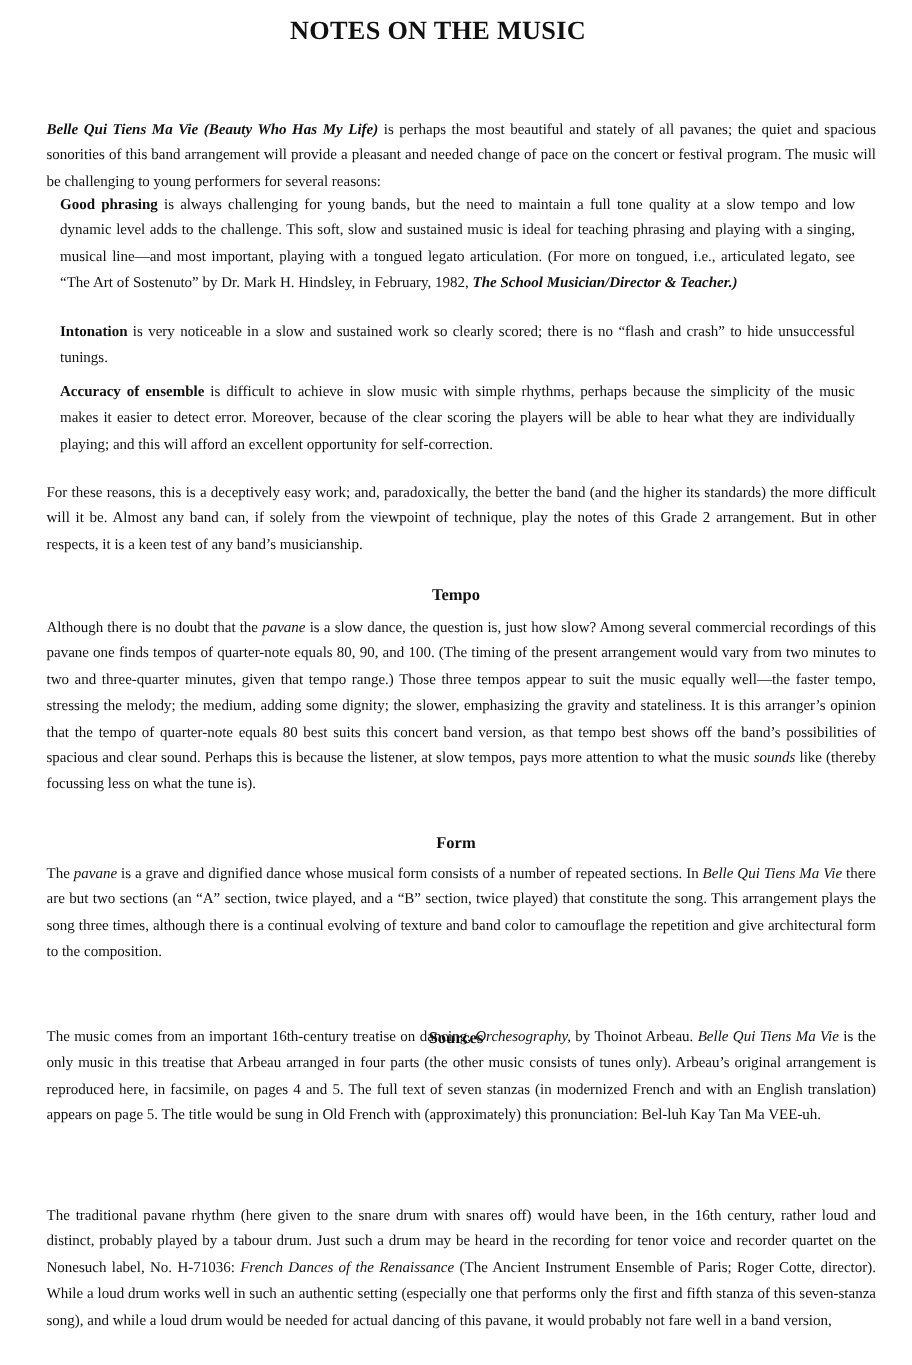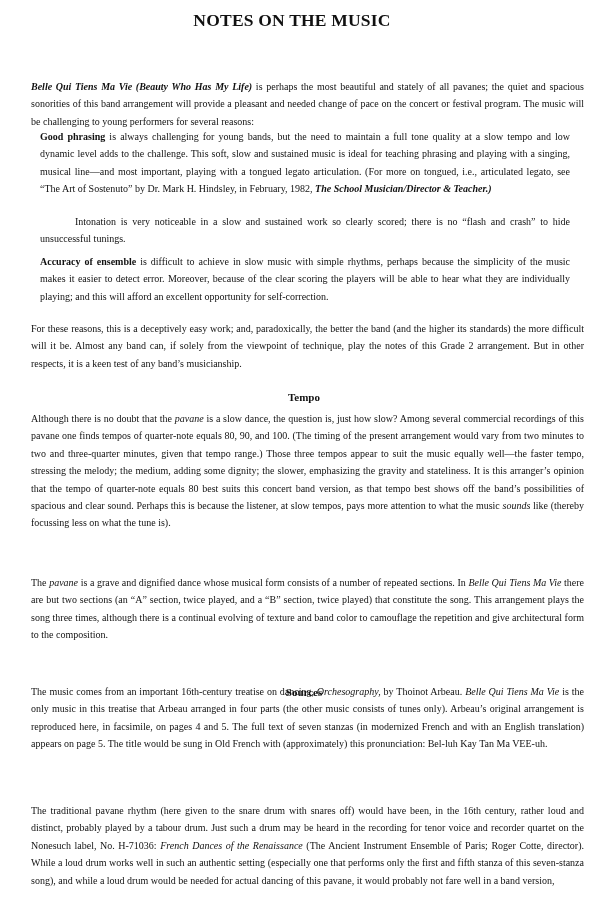--- a/index.html
+++ b/index.html
@@ -27,27 +27,28 @@
 </style>
 </head>
 <body>
 
 <div class="page">
   <div class="title">NOTES ON THE MUSIC</div>
 
   <div class="p full" style="top:78px"><span style="font-weight: bold; font-style: italic;">Belle Qui Tiens Ma Vie (Beauty Who Has My Life)</span><span> is perhaps the most beautiful and stately of all pavanes; the quiet and spacious sonorities of this band arrangement will provide a pleasant and needed change of pace on the concert or festival program. The music will be challenging to young performers for several reasons:</span></div>
 
   <div class="p ind" style="top:128px"><span class="b-run" style="font-weight: bold; font-style: normal;">Good phrasing</span><span> is always challenging for young bands, but the need to maintain a full tone quality at a slow tempo and low dynamic level adds to the challenge. This soft, slow and sustained music is ideal for teaching phrasing and playing with a singing, musical line—and most important, playing with a tongued legato articulation. (For more on tongued, i.e., articulated legato, see “The Art of Sostenuto” by Dr. Mark H. Hindsley, in February, 1982, </span><span style="font-weight: bold; font-style: italic;">The School Musician/Director &amp; Teacher.)</span></div>
-  <div class="p ind" style="top:213px"><span class="b-run" style="font-weight: normal; font-style: normal; margin-left: 35px;">Intonation</span><span> is very noticeable in a slow and sustained work so clearly scored; there is no “flash and crash” to hide unsuccessful tunings.</span></div>
+  <div class="p ind" style="top:213px"><span class="b-run" style="font-weight: bold; font-style: normal;">Intonation</span><span> is very noticeable in a slow and sustained work so clearly scored; there is no “flash and crash” to hide unsuccessful tunings.</span></div>
   <div class="p ind" style="top:253px"><span class="b-run" style="font-weight: bold; font-style: normal;">Accuracy of ensemble</span><span> is difficult to achieve in slow music with simple rhythms, perhaps because the simplicity of the music makes it easier to detect error. Moreover, because of the clear scoring the players will be able to hear what they are individually playing; and this will afford an excellent opportunity for self-correction.</span></div>
 
   <div class="p full" style="top:320px"><span>For these reasons, this is a deceptively easy work; and, paradoxically, the better the band (and the higher its standards) the more difficult will it be. Almost any band can, if solely from the viewpoint of technique, play the notes of this Grade 2 arrangement. But in other respects, it is a keen test of any band’s musicianship.</span></div>
 
   <div class="h" style="top:391px">Tempo</div>
   <div class="p full" style="top:410px"><span>Although there is no doubt that the </span><span style="font-weight: normal; font-style: italic;">pavane</span><span> is a slow dance, the question is, just how slow? Among several commercial recordings of this pavane one finds tempos of quarter-note equals 80, 90, and 100. (The timing of the present arrangement would vary from two minutes to two and three-quarter minutes, given that tempo range.) Those three tempos appear to suit the music equally well—the faster tempo, stressing the melody; the medium, adding some dignity; the slower, emphasizing the gravity and stateliness. It is this arranger’s opinion that the tempo of quarter-note equals 80 best suits this concert band version, as that tempo best shows off the band’s possibilities of spacious and clear sound. Perhaps this is because the listener, at slow tempos, pays more attention to what the music </span><span style="font-weight: normal; font-style: italic;">sounds</span><span> like (thereby focussing less on what the tune is).</span></div>
 
+  <div class="h" style="top:556px">Form</div>
   <div class="p full" style="top:574px"><span>The </span><span style="font-weight: normal; font-style: italic;">pavane</span><span> is a grave and dignified dance whose musical form consists of a number of repeated sections. In </span><span style="font-weight: normal; font-style: italic;">Belle Qui Tiens Ma Vie</span><span> there are but two sections (an “A” section, twice played, and a “B” section, twice played) that constitute the song. This arrangement plays the song three times, although there is a continual evolving of texture and band color to camouflage the repetition and give architectural form to the composition.</span></div>
 
   <div class="h" style="top:686px">Sources</div>
   <div class="p full" style="top:683px"><span>The music comes from an important 16th-century treatise on dancing, </span><span style="font-weight: normal; font-style: italic;">Orchesography,</span><span> by Thoinot Arbeau. </span><span style="font-weight: normal; font-style: italic;">Belle Qui Tiens Ma Vie</span><span> is the only music in this treatise that Arbeau arranged in four parts (the other music consists of tunes only). Arbeau’s original arrangement is reproduced here, in facsimile, on pages 4 and 5. The full text of seven stanzas (in modernized French and with an English translation) appears on page 5. The title would be sung in Old French with (approximately) this pronunciation: Bel-luh Kay Tan Ma VEE-uh.</span></div>
 
   <div class="p full" style="top:802px"><span>The traditional pavane rhythm (here given to the snare drum with snares off) would have been, in the 16th century, rather loud and distinct, probably played by a tabour drum. Just such a drum may be heard in the recording for tenor voice and recorder quartet on the Nonesuch label, No. H-71036: </span><span style="font-weight: normal; font-style: italic;">French Dances of the Renaissance</span><span> (The Ancient Instrument Ensemble of Paris; Roger Cotte, director). While a loud drum works well in such an authentic setting (especially one that performs only the first and fifth stanza of this seven-stanza song), and while a loud drum would be needed for actual dancing of this pavane, it would probably not fare well in a band version,</span></div>
 </div>
 
 </body></html>

